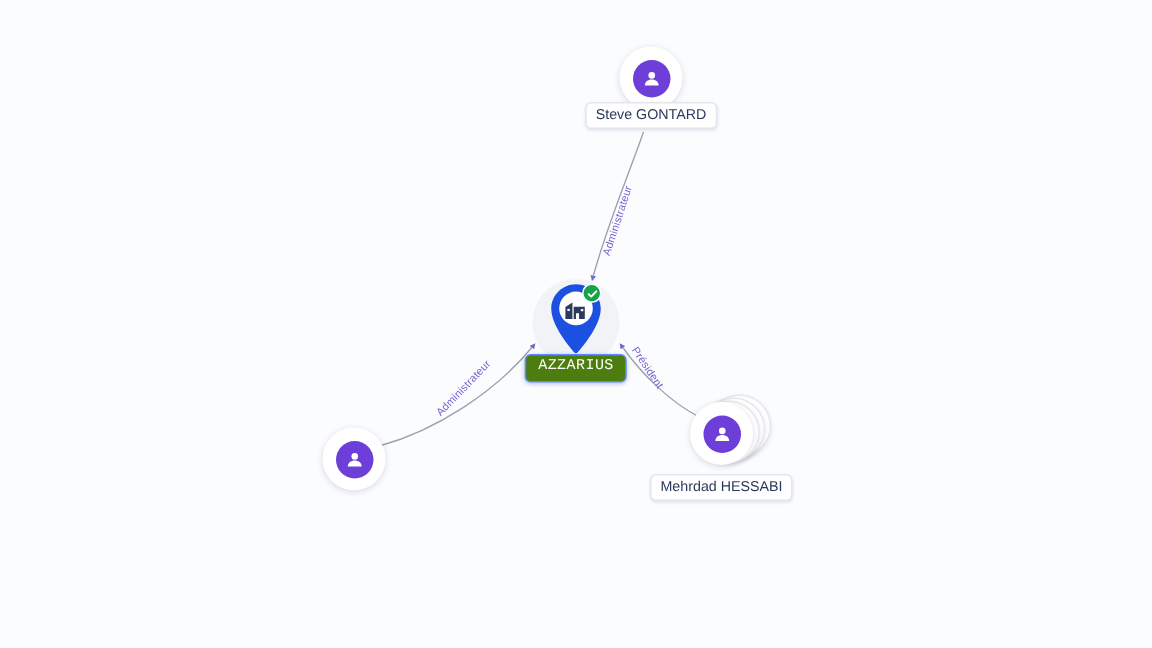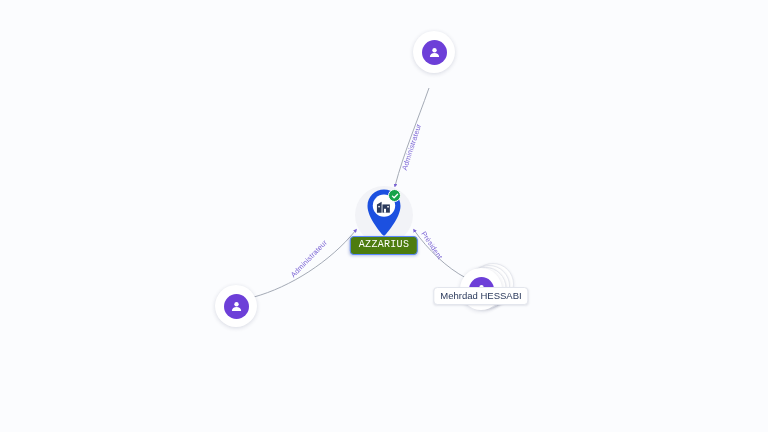--- a/index.html
+++ b/index.html
@@ -201,20 +201,21 @@
     <div class="avatar-wrap">
       <div class="halo"></div>
       <div class="avatar-circle">
         <svg width="15" height="15" viewBox="0 0 24 24" aria-hidden="true">
           <circle cx="12" cy="8.4" r="3.5" fill="#ffffff"></circle>
           <path d="M4.6 19.2c0-4.1 3.3-6.4 7.4-6.4s7.4 2.3 7.4 6.4z" fill="#ffffff"></path>
         </svg>
       </div>
     </div>
   </div>
+  <div class="node-label" style="left:434px; top:68px;">Steve GONTARD</div>
 
   <div class="node" style="left:236px; top:306px;">
     <div class="avatar-wrap">
       <div class="halo"></div>
       <div class="avatar-circle">
         <svg width="15" height="15" viewBox="0 0 24 24" aria-hidden="true">
           <circle cx="12" cy="8.4" r="3.5" fill="#ffffff"></circle>
           <path d="M4.6 19.2c0-4.1 3.3-6.4 7.4-6.4s7.4 2.3 7.4 6.4z" fill="#ffffff"></path>
         </svg>
       </div>
@@ -228,21 +229,21 @@
       <div class="stack-card s3"></div>
       <div class="halo"></div>
       <div class="avatar-circle">
         <svg width="15" height="15" viewBox="0 0 24 24" aria-hidden="true">
           <circle cx="12" cy="8.4" r="3.5" fill="#ffffff"></circle>
           <path d="M4.6 19.2c0-4.1 3.3-6.4 7.4-6.4s7.4 2.3 7.4 6.4z" fill="#ffffff"></path>
         </svg>
       </div>
     </div>
   </div>
-  <div class="node-label" style="left:481px; top:287px;text-align:right;">Mehrdad HESSABI</div>
+  <div class="node-label" style="left:481px; top:316px;text-align:right;">Mehrdad HESSABI</div>
 
   <div class="node" style="left:384px; top:213px;">
     <div class="avatar-wrap">
       <div class="pin-halo"></div>
 
       <svg class="pin-shape" viewBox="0 0 40 52" aria-hidden="true">
         <path d="M20 2.5c-9.1 0-16.5 7.3-16.5 16.4 0 11.6 13.4 26.9 15.3 29a1.6 1.6 0 0 0 2.4 0c1.9-2.1 15.3-17.4 15.3-29C36.5 9.8 29.1 2.5 20 2.5z" fill="#1c50e0"></path>
         <circle cx="20" cy="18.6" r="11.2" fill="#ffffff"></circle>
         <g transform="translate(12.3,11.6) scale(0.64)">
           <path d="M1 22V9.4l7.3-4.6V22z" fill="#2b3a5c"></path>

